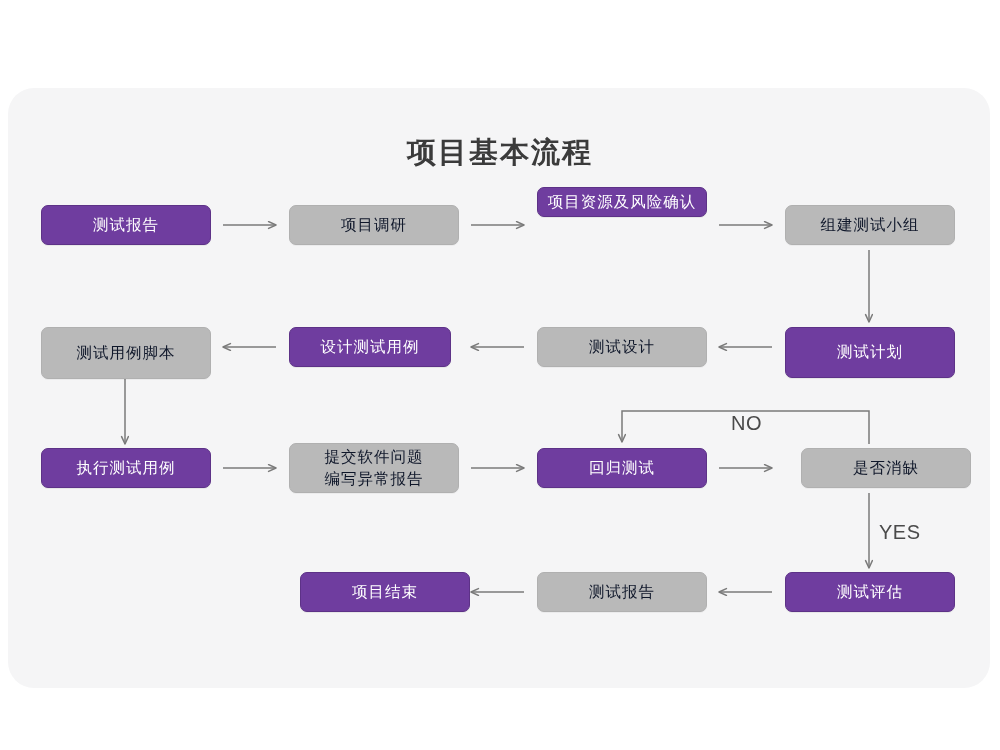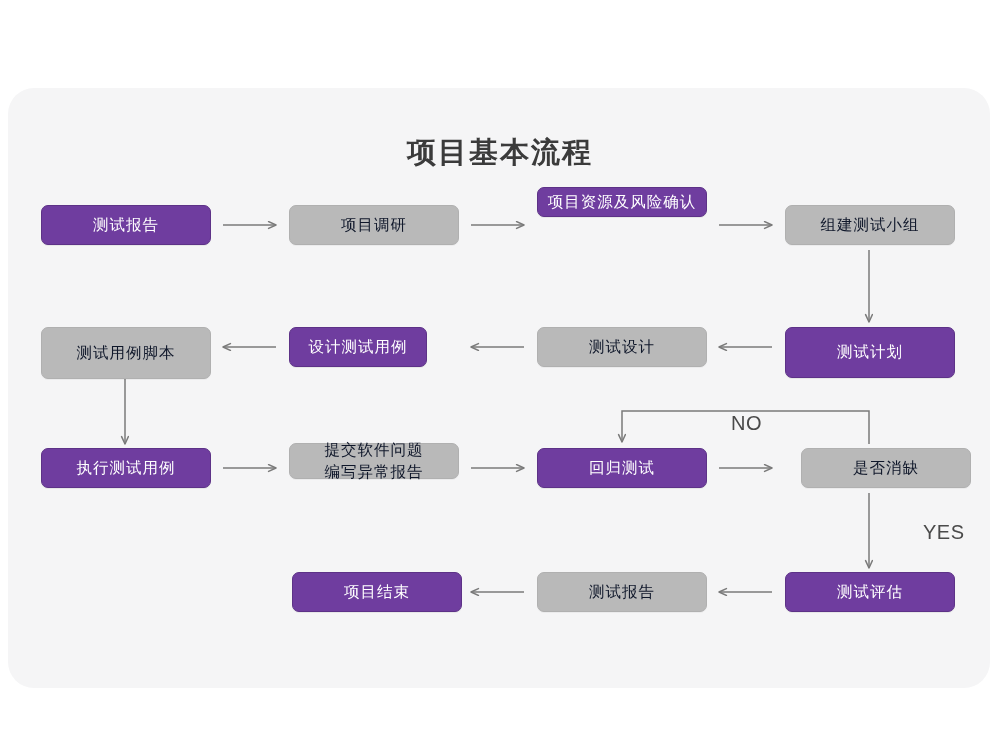--- a/index.html
+++ b/index.html
@@ -127,35 +127,35 @@
       <path d="M 869 444 L 869 411 L 622 411 L 622 442"></path>
 
       <line x1="869" y1="493" x2="869" y2="568"></line>
 
       <line x1="772" y1="592" x2="719" y2="592"></line>
       <line x1="524" y1="592" x2="471" y2="592"></line>
     </g>
   </svg>
 
   <div class="edge-label" style="left:731px; top:412px;">NO</div>
-  <div class="edge-label" style="left:879px; top:521px;margin-left:44px;">YES</div>
+  <div class="edge-label" style="left:879px; top:521px;">YES</div>
 
   <div class="node purple" style="left:41px;  top:205px; width:170px; height:40px;">测试报告</div>
   <div class="node gray" style="left:289px; top:205px; width:170px; height:40px;">项目调研</div>
   <div class="node purple" style="left:537px; top:187px; width:170px; height:30px;">项目资源及风险确认</div>
   <div class="node gray" style="left:785px; top:205px; width:170px; height:40px;">组建测试小组</div>
 
   <div class="node gray" style="left:41px;  top:327px; width:170px; height:52px;">测试用例脚本</div>
-  <div class="node purple" style="left:289px; top:327px; width:138px; height:40px;">设计测试用例</div>
+  <div class="node purple" style="left:289px; top:327px; width:162px; height:40px;">设计测试用例</div>
   <div class="node gray" style="left:537px; top:327px; width:170px; height:40px;">测试设计</div>
   <div class="node purple" style="left:785px; top:327px; width:170px; height:51px;">测试计划</div>
 
   <div class="node purple" style="left:41px;  top:448px; width:170px; height:40px;">执行测试用例</div>
-  <div class="node gray" style="left:289px; top:443px; width:170px; height:36px;">提交软件问题
+  <div class="node gray" style="left:289px; top:443px; width:170px; height:50px;">提交软件问题
 编写异常报告</div>
   <div class="node purple" style="left:537px; top:448px; width:170px; height:40px;">回归测试</div>
   <div class="node gray" style="left:785px; top:448px; width:170px; height:40px;margin-left:16px;">是否消缺</div>
 
-  <div class="node purple" style="left:292px; top:572px; width:170px; height:40px;">项目结束</div>
+  <div class="node purple" style="left:300px; top:572px; width:170px; height:40px;">项目结束</div>
   <div class="node gray" style="left:537px; top:572px; width:170px; height:40px;">测试报告</div>
   <div class="node purple" style="left:785px; top:572px; width:170px; height:40px;">测试评估</div>
 
 </div>
 
 </body></html>

